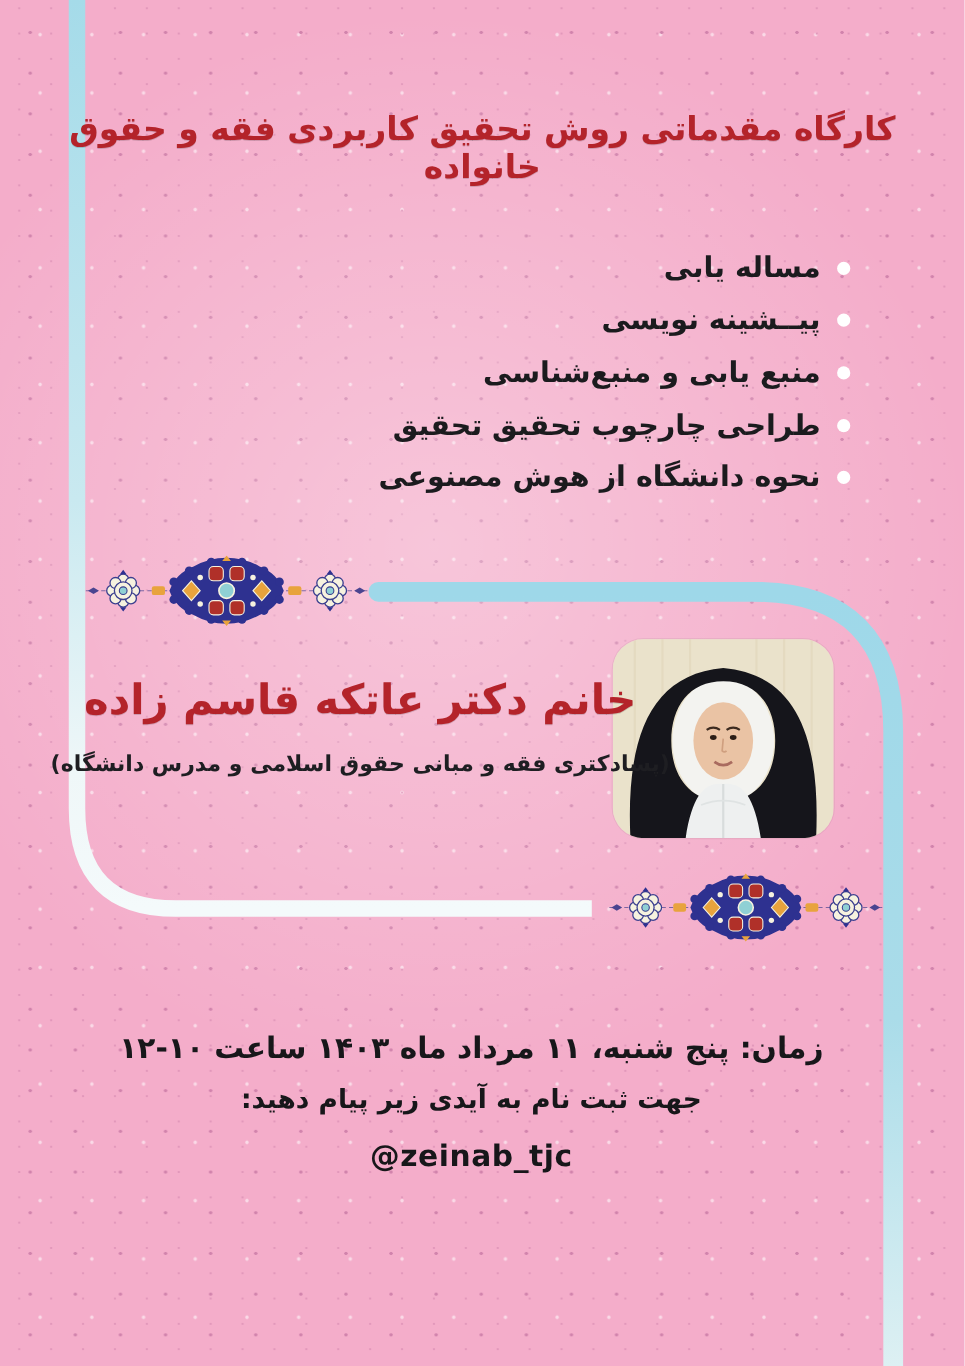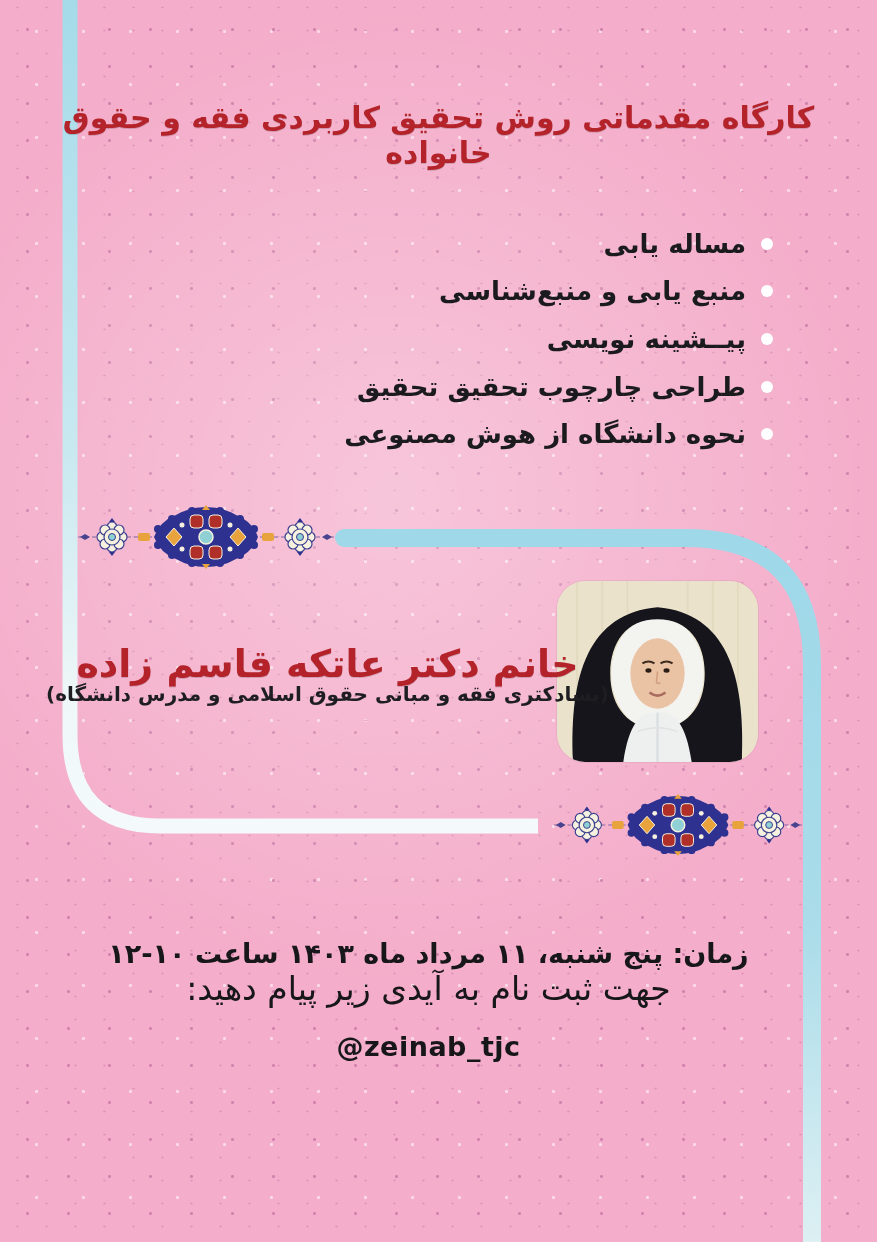--- a/index.html
+++ b/index.html
@@ -78,21 +78,20 @@
   .speaker-name {
     position: absolute;
     left: 40px; top: 614px;
     width: 575px;
     text-align: center;
     direction: rtl;
     font-size: 38px;
     font-weight: bold;
     color: #b4232a;
     text-shadow: 0 1px 0 rgba(0,0,0,0.15);
-    margin-top: 28px;
   }
   .speaker-credentials {
     position: absolute;
     left: 40px; top: 682px;
     width: 575px;
     text-align: center;
     direction: rtl;
     font-size: 20px;
     font-weight: bold;
     color: #1e1e22;
@@ -101,24 +100,25 @@
   .bottom-block {
     position: absolute;
     left: 0; right: 20px; top: 938px;
     text-align: center;
     direction: rtl;
     color: #17171a;
   }
   .bottom-block .schedule {
     font-size: 27px;
     font-weight: bold;
+    margin-bottom: 16px;
   }
   .bottom-block .registration {
-    font-size: 33px;
-    font-weight: normal;
+    font-size: 24px;
+    font-weight: bold;
     margin-bottom: 22px;
   }
   .bottom-block .handle {
     direction: ltr;
     font-size: 27px;
     font-weight: bold;
     letter-spacing: 0.5px;
     margin-top: 23px;
   }
 </style>
@@ -147,25 +147,25 @@
 
   <div class="title">کارگاه مقدماتی روش تحقیق کاربردی فقه و حقوق خانواده</div>
 
   <ul class="topics">
     <li>
         <span class="dot"></span>
         <span>مساله یابی</span>
       </li>
     <li>
         <span class="dot"></span>
+        <span>پیــشینه نویسی</span>
+      </li>
+    <li>
+        <span class="dot"></span>
         <span>منبع یابی و منبع‌شناسی</span>
-      </li>
-    <li>
-        <span class="dot"></span>
-        <span>پیــشینه نویسی</span>
       </li>
     <li>
         <span class="dot"></span>
         <span>طراحی چارچوب تحقیق تحقیق</span>
       </li>
     <li>
         <span class="dot"></span>
         <span>نحوه دانشگاه از هوش مصنوعی</span>
       </li>
   </ul>

